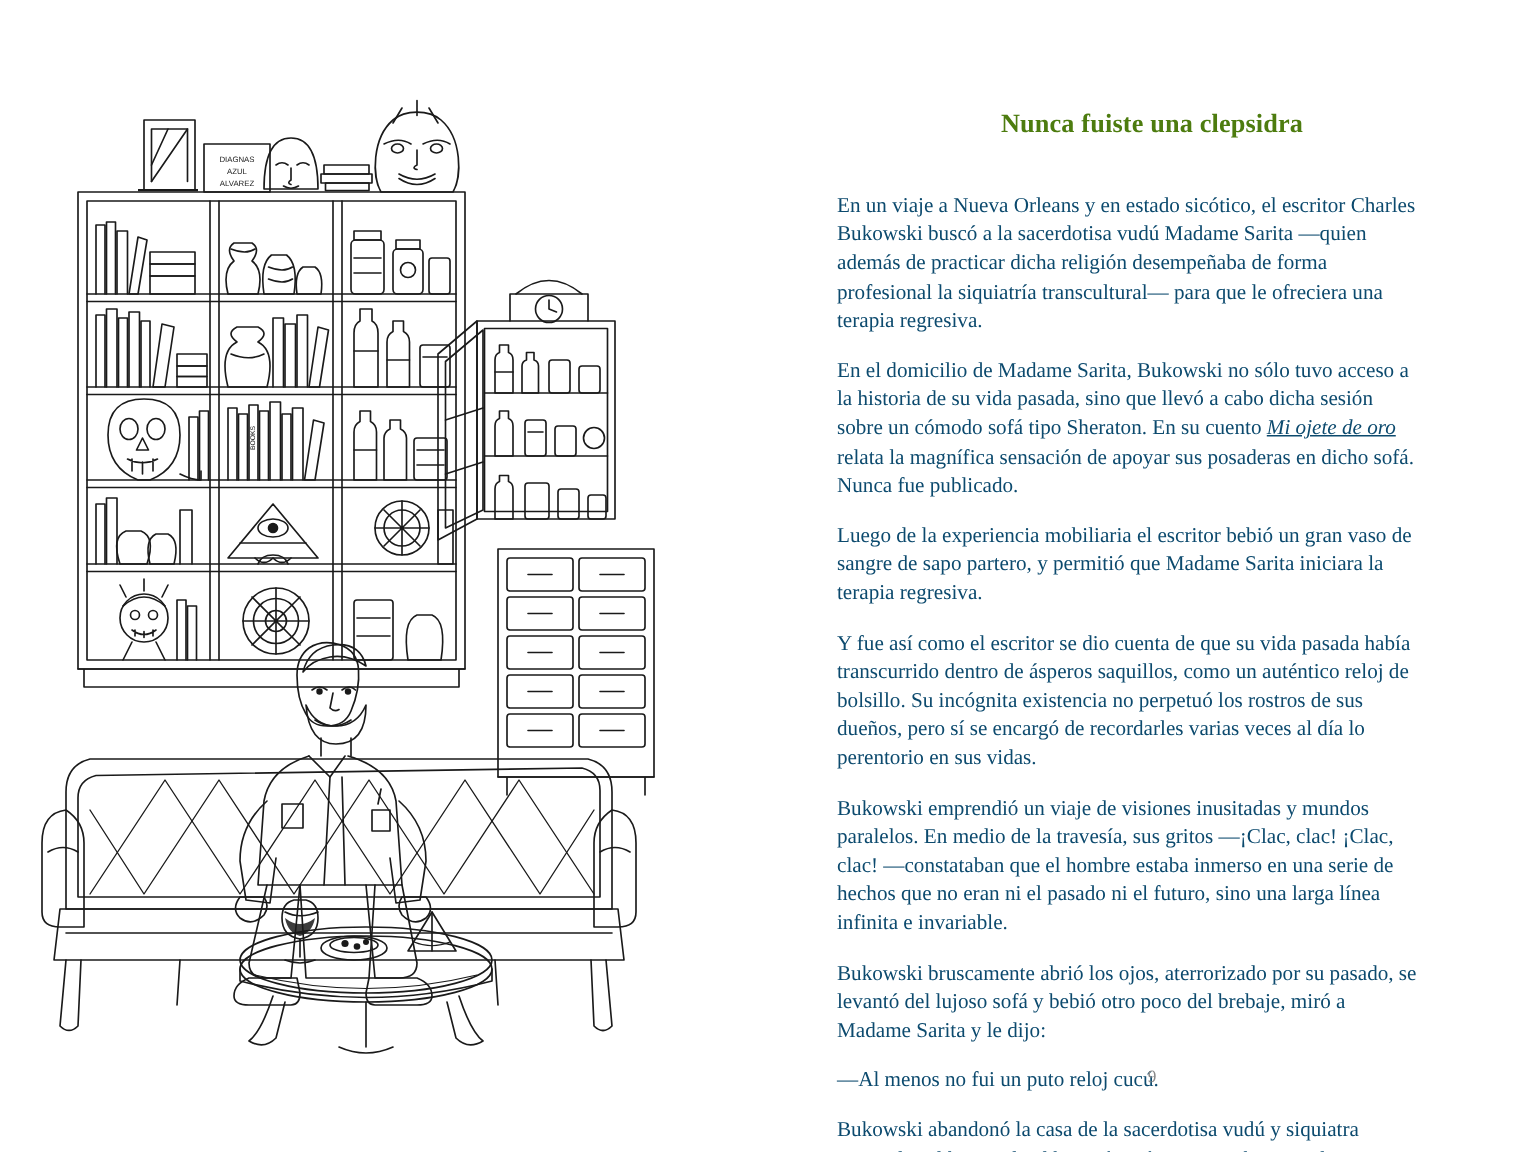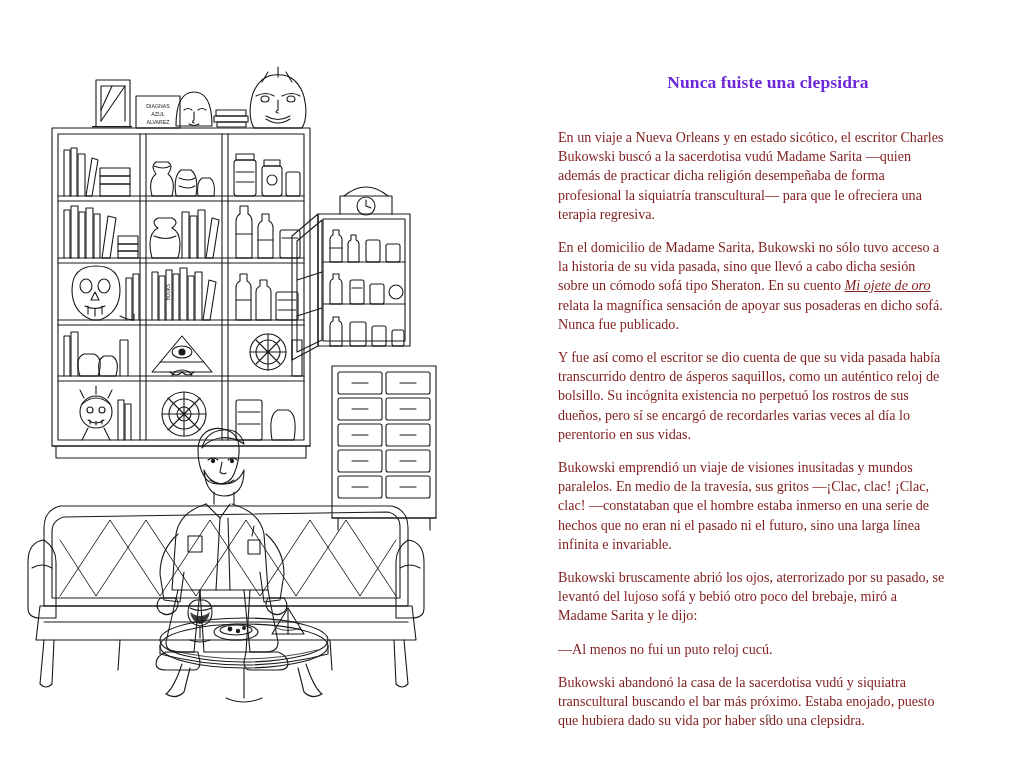--- a/index.html
+++ b/index.html
@@ -50,35 +50,35 @@
   .story-title {
     position: absolute;
     top: 72px;
     left: 48px;
     width: 416px;
     text-align: center;
     font-family: "Liberation Serif", serif;
     font-weight: bold;
     font-size: 17.5px;
     letter-spacing: .1px;
-    color: #6d28d9;
+    color: #4d7c0f;
   }
   .body-col {
     position: absolute;
     left: 46px;
     top: 128px;
     width: 404px;
   }
   .body-col p {
     margin: 0 16px 14px 0;
     font-family: "Liberation Serif", serif;
     font-size: 14.1px;
     line-height: 19.2px;
     text-align: left;
-    color: #7f1d1d;
+    color: #0c4a6e;
   }
   .body-col p em { font-style: italic; text-decoration: underline; }
   .page-number {
     position: absolute;
     left: 0;
     right: 0;
     top: 712px;
     text-align: center;
     font-family: "Liberation Serif", serif;
     font-size: 11.5px;
@@ -405,20 +405,21 @@
   </div>
 
   <div class="gutter"></div>
 
   <div class="page-right">
     <div class="story-title">Nunca fuiste una clepsidra</div>
 
     <div class="body-col">
       <p><span>En un viaje a Nueva Orleans y en estado sicótico, el escritor Charles Bukowski buscó a la sacerdotisa vudú Madame Sarita —quien además de practicar dicha religión desempeñaba de forma profesional la siquiatría transcultural— para que le ofreciera una terapia regresiva.</span></p>
       <p><span>En el domicilio de Madame Sarita, Bukowski no sólo tuvo acceso a la historia de su vida pasada, sino que llevó a cabo dicha sesión sobre un cómodo sofá tipo Sheraton. En su cuento </span><em>Mi ojete de oro</em><span> relata la magnífica sensación de apoyar sus posaderas en dicho sofá. Nunca fue publicado.</span></p>
+      <p><span>Luego de la experiencia mobiliaria el escritor bebió un gran vaso de sangre de sapo partero, y permitió que Madame Sarita iniciara la terapia regresiva.</span></p>
       <p><span>Y fue así como el escritor se dio cuenta de que su vida pasada había transcurrido dentro de ásperos saquillos, como un auténtico reloj de bolsillo. Su incógnita existencia no perpetuó los rostros de sus dueños, pero sí se encargó de recordarles varias veces al día lo perentorio en sus vidas.</span></p>
       <p><span>Bukowski emprendió un viaje de visiones inusitadas y mundos paralelos. En medio de la travesía, sus gritos —¡Clac, clac! ¡Clac, clac! —constataban que el hombre estaba inmerso en una serie de hechos que no eran ni el pasado ni el futuro, sino una larga línea infinita e invariable.</span></p>
       <p><span>Bukowski bruscamente abrió los ojos, aterrorizado por su pasado, se levantó del lujoso sofá y bebió otro poco del brebaje, miró a Madame Sarita y le dijo:</span></p>
       <p><span>—Al menos no fui un puto reloj cucú.</span></p>
       <p><span>Bukowski abandonó la casa de la sacerdotisa vudú y siquiatra transcultural buscando el bar más próximo. Estaba enojado, puesto que hubiera dado su vida por haber sido una clepsidra.</span></p>
     </div>
 
     <div class="page-number">9</div>
   </div>
 

